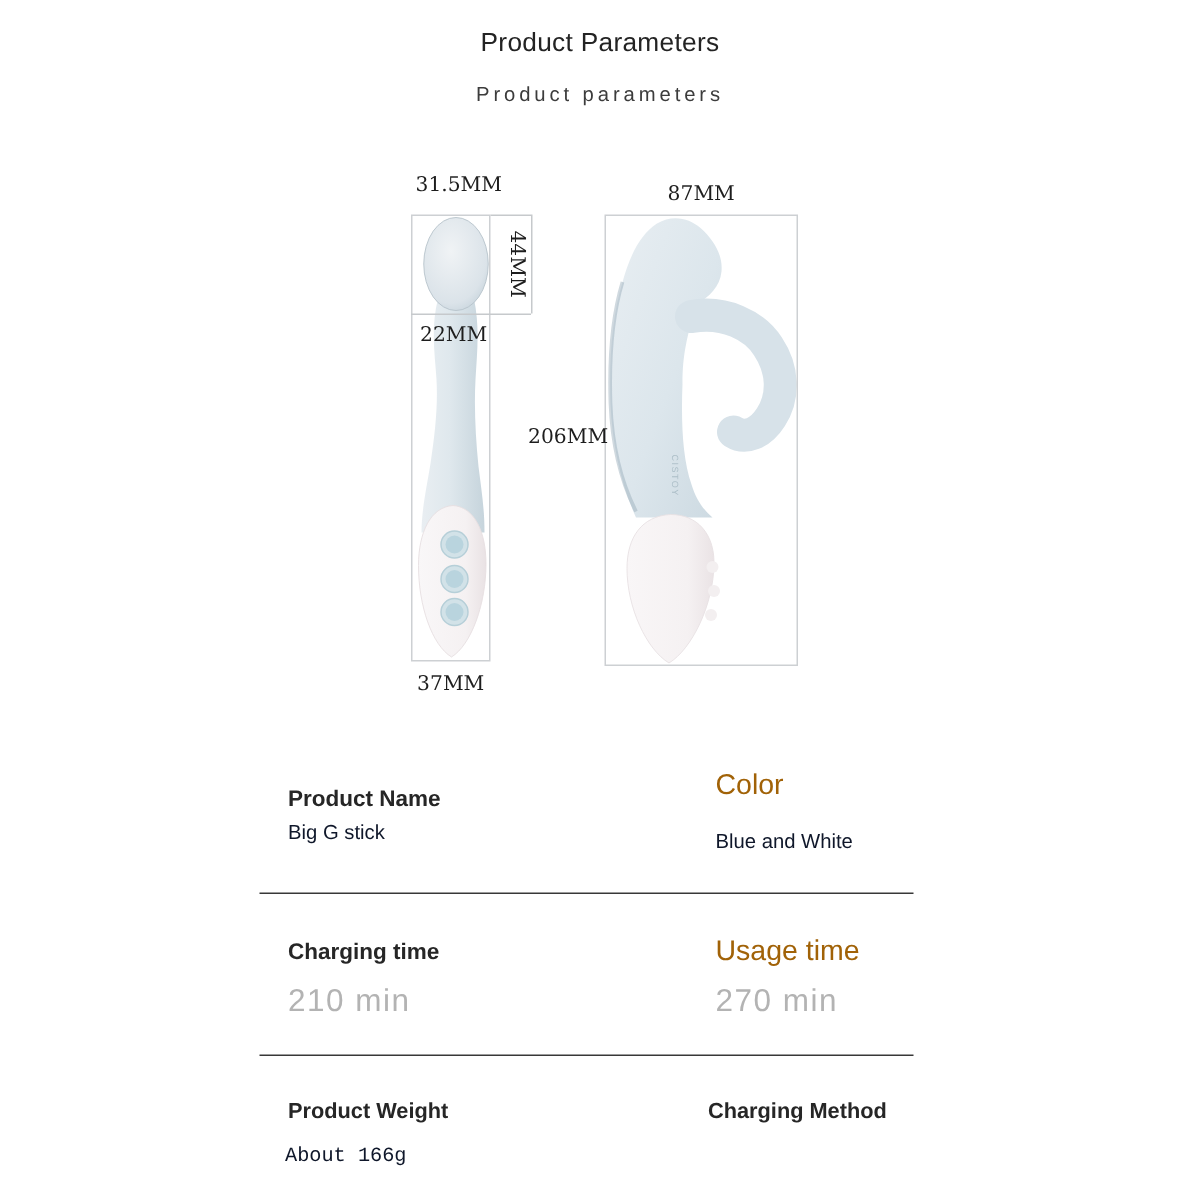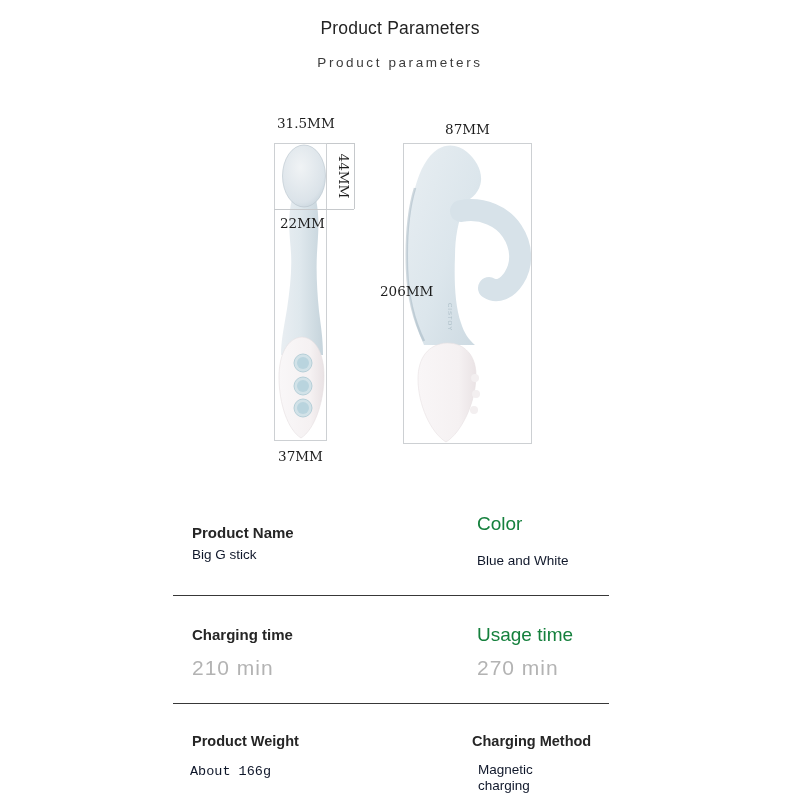--- a/index.html
+++ b/index.html
@@ -23,21 +23,21 @@
        justify-content:center;z-index:4;}
   .dim-rot span{transform:rotate(90deg);font-family:"DejaVu Serif","Liberation Serif",serif;
        font-size:13.5px;color:#1d1d1d;white-space:nowrap;}
 
   .product-svg{position:absolute;z-index:2;}
 
   
   .divider{position:absolute;left:173px;width:436px;height:1px;background:#383838;}
   .cell{position:absolute;white-space:nowrap;}
   .lbl-sm{font-size:15px;font-weight:600;color:#262626;}
-  .lbl-lg{font-size:19px;font-weight:400;color:#15803d;}
+  .lbl-lg{font-size:19px;font-weight:400;color:#a16207;}
   .val-sm{font-size:13.5px;color:#0f172a;}
   .val-lg{font-size:21px;color:#b3b3b3;letter-spacing:1px;}
   .val-wrap{white-space:normal;width:86px;line-height:1.15;}
 </style>
 </head>
 <body>
 
 <div id="stage">
 
   <div class="title">Product Parameters</div>
@@ -118,34 +118,33 @@
   <div class="mline-h" style="left:274px;top:209px;width:80px;"></div>
   <div class="mline-v" style="left:354px;top:143px;height:66px;"></div>
 
   <div class="dim" style="left:277px;top:115px;width:48px;text-align:right;">31.5MM</div>
   <div class="dim-rot" style="left:318px;top:150px;">
     <span>44MM</span>
   </div>
   <div class="dim" style="left:280px;top:215px;">22MM</div>
   <div class="dim" style="left:274px;top:448px;width:53px;text-align:center;">37MM</div>
   <div class="dim" style="left:403px;top:121px;width:129px;text-align:center;">87MM</div>
-  <div class="dim" style="left:352px;top:283px;width:47px;text-align:center;margin-left:28px;">206MM</div>
+  <div class="dim" style="left:352px;top:283px;width:47px;text-align:center;">206MM</div>
 
   <div class="cell lbl-sm" style="left:192px;top:484px;margin-top:40px;">Product Name</div>
   <div class="cell val-sm" style="left:192px;top:547px;">Big G stick</div>
   <div class="cell lbl-lg" style="left:477px;top:513px;">Color</div>
   <div class="cell val-sm" style="left:477px;top:553px;">Blue and White</div>
 
   <div class="divider" style="top:595px;"></div>
 
   <div class="cell lbl-sm" style="left:192px;top:626px;">Charging time</div>
   <div class="cell val-lg" style="left:192px;top:656px;">210 min</div>
   <div class="cell lbl-lg" style="left:477px;top:624px;">Usage time</div>
   <div class="cell val-lg" style="left:477px;top:656px;">270 min</div>
 
   <div class="divider" style="top:703px;"></div>
 
   <div class="cell lbl-sm" style="left:192px;top:733px;font-size:14.5px;">Product Weight</div>
   <div class="cell val-sm" style="left:190px;top:764px;font-family:Liberation Mono, monospace;">About 166g</div>
   <div class="cell lbl-sm" style="left:472px;top:733px;font-size:14.5px;">Charging Method</div>
-  <div class="cell val-sm val-wrap" style="left:478px;top:762px;">Magnetic charging</div>
 
 </div>
 
 </body></html>

